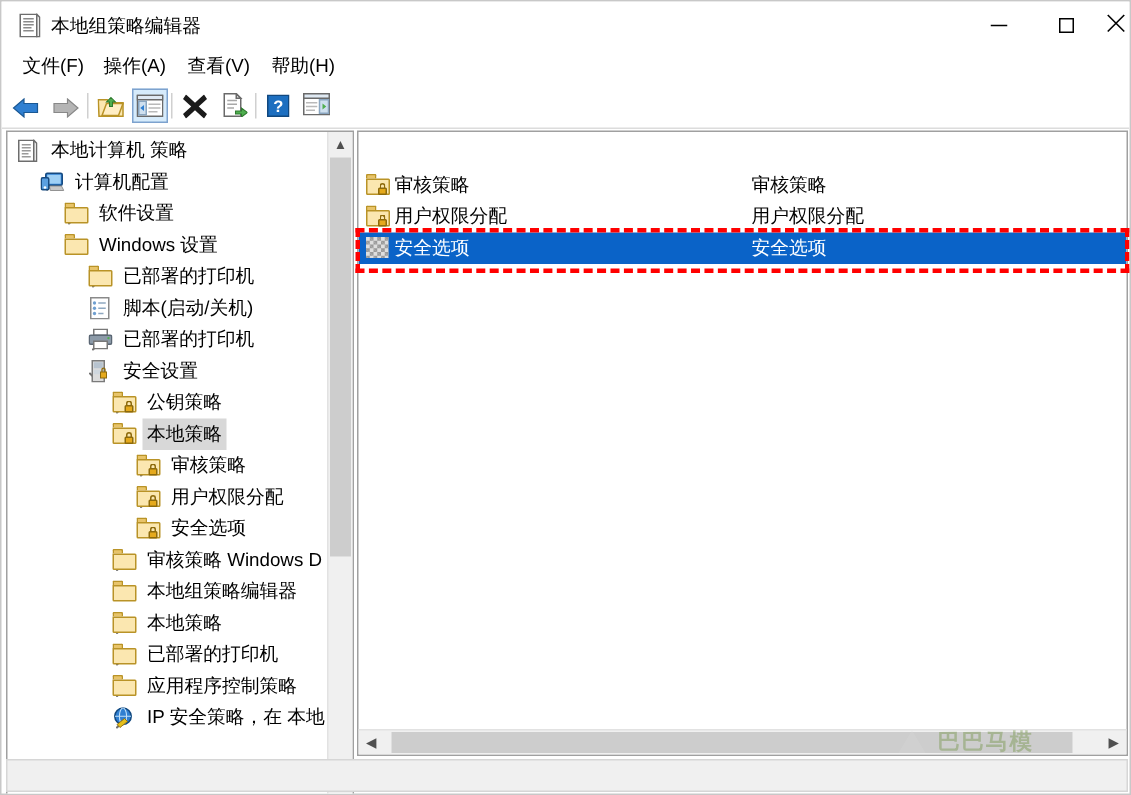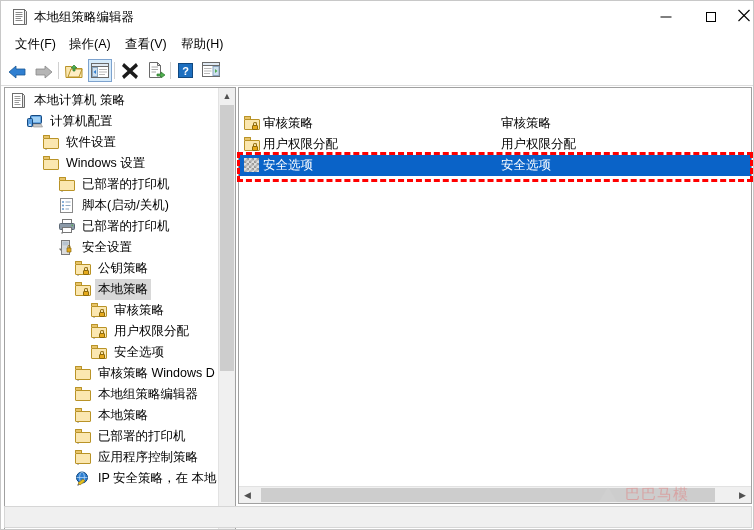--- a/index.html
+++ b/index.html
@@ -83,21 +83,21 @@
   .vsb .thumb{position:absolute;left:1px;width:14px;background:#cdcdcd;cursor:default;}
   .hsb{position:absolute;left:0;bottom:0;height:17px;background:#f0f0f0;border-top:1px solid #e2e2e2;box-sizing:border-box;}
   .hsb .lf,.hsb .rt{position:absolute;top:0;width:17px;height:16px;color:#505050;font-size:9px;text-align:center;line-height:16px;cursor:default;}
   .hsb .lf{left:0;} .hsb .rt{right:0;}
   .hsb .thumb{position:absolute;top:1px;height:14px;background:#cdcdcd;cursor:default;}
 
   .statusbar{position:absolute;left:3px;top:505px;width:748px;height:22px;background:#f0f0f0;border:1px solid #d6d6d6;box-sizing:border-box;}
 
   .watermark{position:absolute;left:596px;top:481px;width:150px;height:26px;
      opacity:.30;pointer-events:none;}
-  .wm-txt{position:absolute;left:28px;top:3px;font-size:15px;font-weight:normal;color:#ef4444;letter-spacing:1px;white-space:nowrap;}
+  .wm-txt{position:absolute;left:28px;top:3px;font-size:15px;font-weight:bold;color:#4d7c0f;letter-spacing:1px;white-space:nowrap;}
   .wm-tri{position:absolute;left:2px;top:5px;width:0;height:0;border-left:9px solid transparent;border-right:9px solid transparent;border-bottom:15px solid #d8d8d8;}
 </style>
 </head>
 <body>
 
 <div class="window">
 
   <div class="titlebar">
     <div class="title-icon">
       <svg width="15" height="16" viewBox="0 0 15 16">

